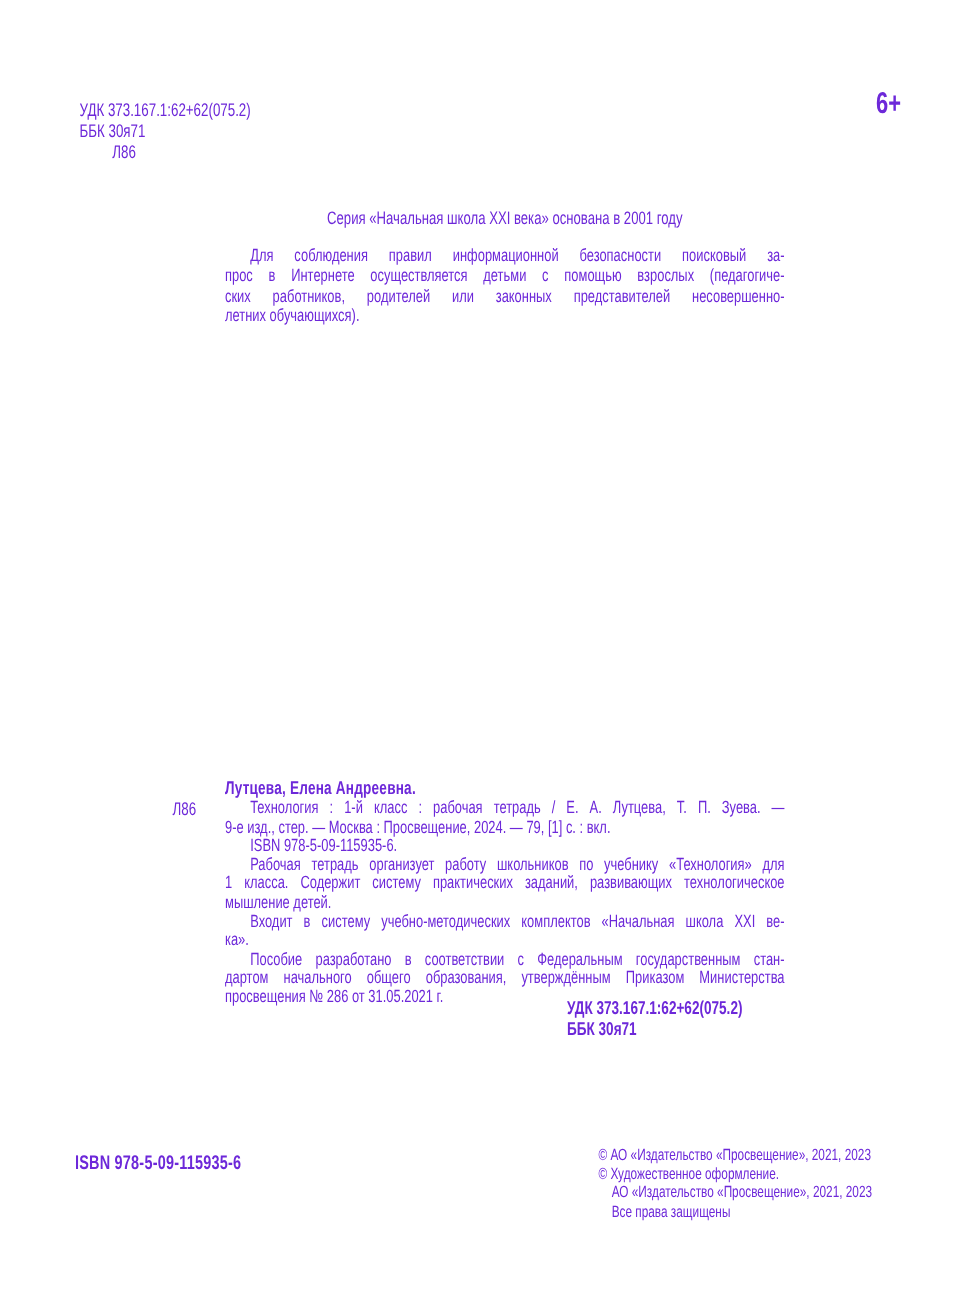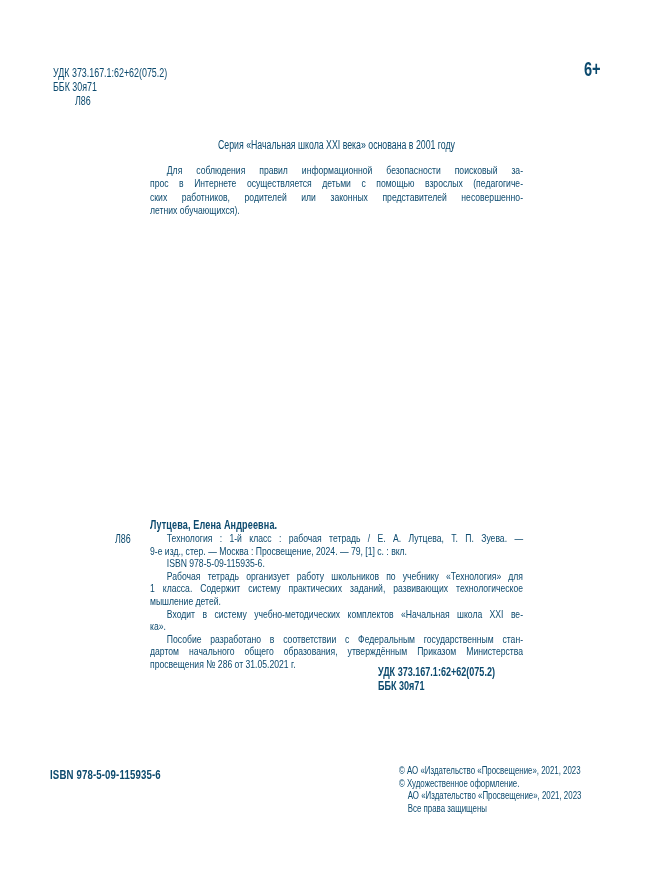--- a/index.html
+++ b/index.html
@@ -1,18 +1,18 @@
 <!DOCTYPE html>
 <html><head>
 <meta charset="utf-8">
 <style>
   html,body{margin:0;padding:0;background:#e8e8e8;}
   .page{
     position:relative;width:650px;height:869px;background:#ffffff;
-    font-family:"Liberation Sans","DejaVu Sans",sans-serif;color:#0c4a6e;
+    font-family:"Liberation Sans","DejaVu Sans",sans-serif;color:#6d28d9;
     overflow:hidden;margin:0;
   }
   
   .sx{position:absolute;transform-origin:0 0;transform:scaleX(0.73);}
   .lines{width:511px;font-size:11.8px;line-height:13.3px;}
   .line{text-align:justify;text-align-last:justify;}
   .line.last{text-align-last:left;}
   .line.indent{text-indent:23px;}
   .plain .line{text-align:left;text-align-last:left;white-space:nowrap;}
 

